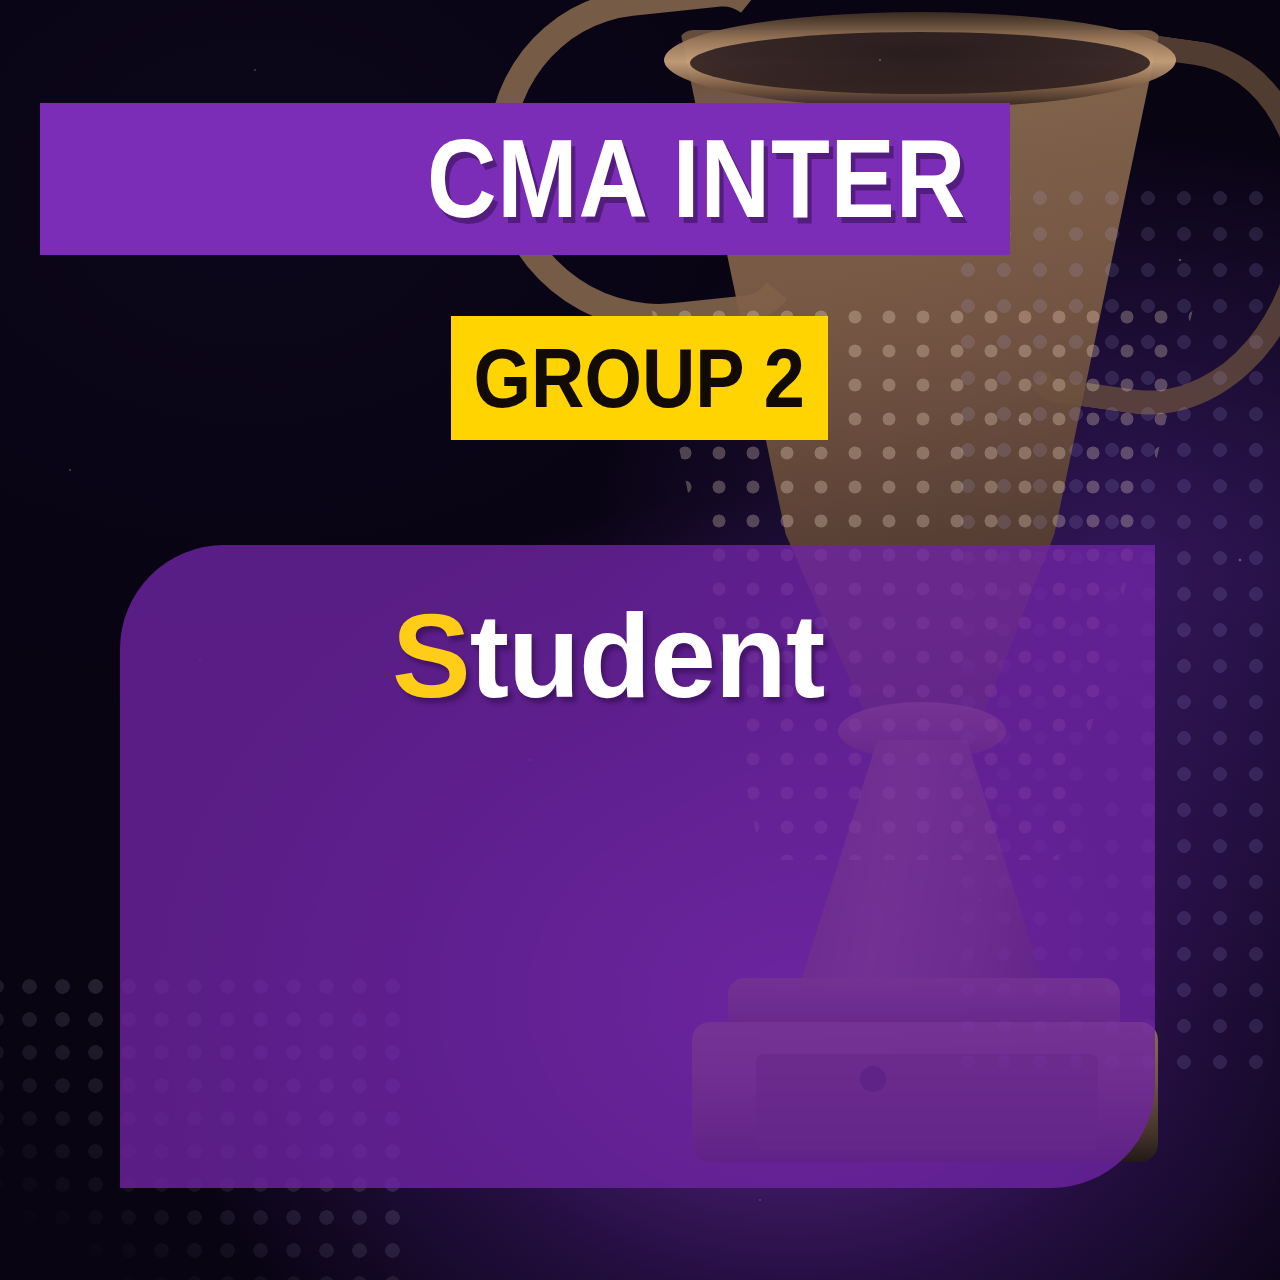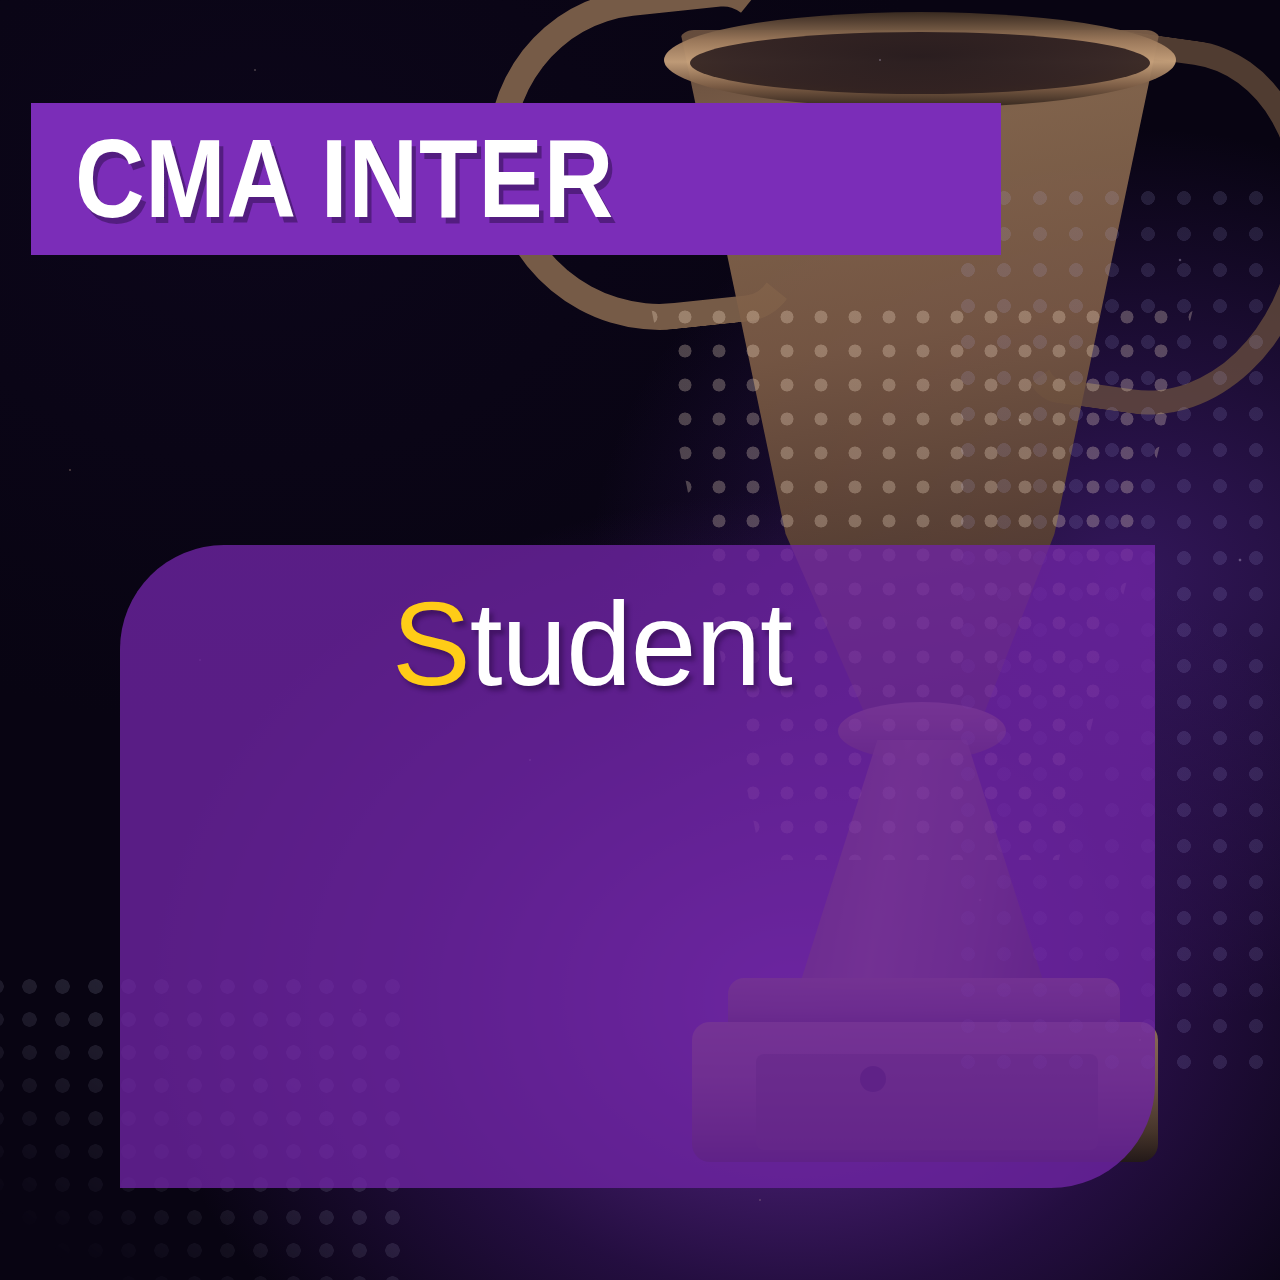--- a/index.html
+++ b/index.html
@@ -202,28 +202,28 @@
       radial-gradient(1.6px 1.6px at 530px 760px, rgba(255,245,235,0.4), transparent),
       radial-gradient(1.7px 1.7px at 980px 900px, rgba(255,230,210,0.4), transparent),
       radial-gradient(1.5px 1.5px at 1140px 1040px, rgba(255,215,185,0.35), transparent),
       radial-gradient(1.6px 1.6px at 360px 1010px, rgba(255,235,215,0.3), transparent),
       radial-gradient(1.5px 1.5px at 760px 1200px, rgba(255,220,200,0.3), transparent);
   }
 
   
   .title-banner {
     position: absolute;
-    left: 31px;
+    left: 40px;
     top: 103px;
     width: 970px;
     height: 152px;
     background: #7b2db8;
     display: flex;
     align-items: center;
-    justify-content: flex-start;
+    justify-content: flex-end;
   }
   .title-text {
     color: #ffffff;
     font-size: 112px;
     font-weight: 700;
     letter-spacing: 1px;
     line-height: 1;
     transform: scaleX(0.86);
     text-shadow: 5px 6px 0 rgba(36, 10, 60, 0.45);
     white-space: nowrap;
@@ -264,25 +264,26 @@
 
   
   .headline {
     position: absolute;
     left: 392px;
     top: 570px;
     width: 700px;
   }
   .hl-line {
     font-size: 118px;
-    font-weight: 400;
+    font-weight: 700;
     line-height: 148px;
     letter-spacing: -1px;
     white-space: nowrap;
     text-shadow: 4px 5px 4px rgba(30, 6, 50, 0.40);
+    margin-top: 12px;
   }
   .c-white { color: #ffffff; }
   .c-yellow { color: #ffcc17; }
 </style>
 </head>
 <body>
 
 <div id="poster">
 
   <div class="bg-base"></div>
@@ -303,20 +304,23 @@
 
   <div class="halftone"></div>
   <div class="halftone-blue"></div>
   <div class="halftone-bl"></div>
   <div class="stars"></div>
 
   <div class="title-banner">
     <div class="title-text">CMA INTER</div>
   </div>
 
+  <div class="group-badge">
+    <div class="group-text">GROUP 2</div>
+  </div>
 
   <div class="combo-card"></div>
 
   <div class="headline">
     <div class="hl-line">
       <span class="c-yellow">S</span><span class="c-white">tudent</span>
     </div>
   </div>
 
 </div>

